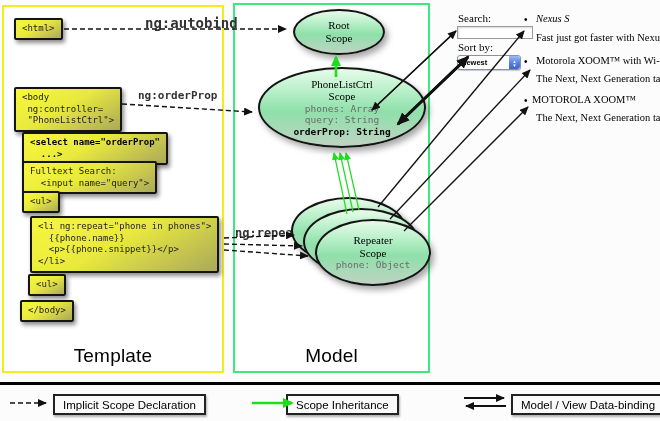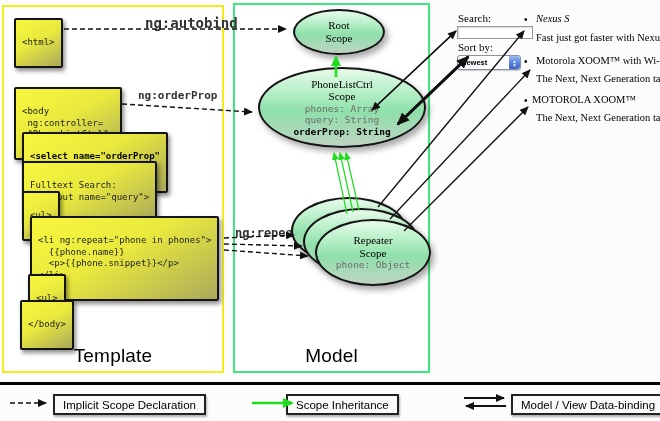--- a/index.html
+++ b/index.html
@@ -10,21 +10,21 @@
   .panel{position:absolute;background:#fff;border:2px solid #000;}
   #panel-template{left:2px;top:5px;width:218px;height:364px;border-color:var(--template-border,#f2ee1d);}
   #panel-model{left:233px;top:3px;width:193px;height:366px;border-color:var(--model-border,#3fe87f);}
   #panel-view{left:440px;top:3px;width:210px;height:367px;border-color:var(--view-border,#4e2bc4);}
   .panel-label{position:absolute;bottom:4px;width:100%;text-align:center;font-size:19px;color:#000;letter-spacing:.2px;}
 
   
   .codebox{
     position:absolute;
     font-family:"DejaVu Sans Mono",monospace;font-size:9px;line-height:1.3;color:#222;
-    white-space:pre;padding:17px 6px;
+    white-space:pre;padding:3px 6px;
     background:linear-gradient(150deg,#f7f73e 0%,#e9e93e 45%,#aaa95a 100%);
     border:2px solid #141414;border-radius:2px;
     box-shadow:2px 3px 4px rgba(0,0,0,.45);
   }
   .codebox.bold{font-weight:bold;color:#000;}
   #tb0{left:14px;top:18px;}
   #tb1{left:14px;top:87px;}
   #tb2{left:22px;top:132px;}
   #tb3{left:22px;top:161px;}
   #tb4{left:22px;top:191px;}

